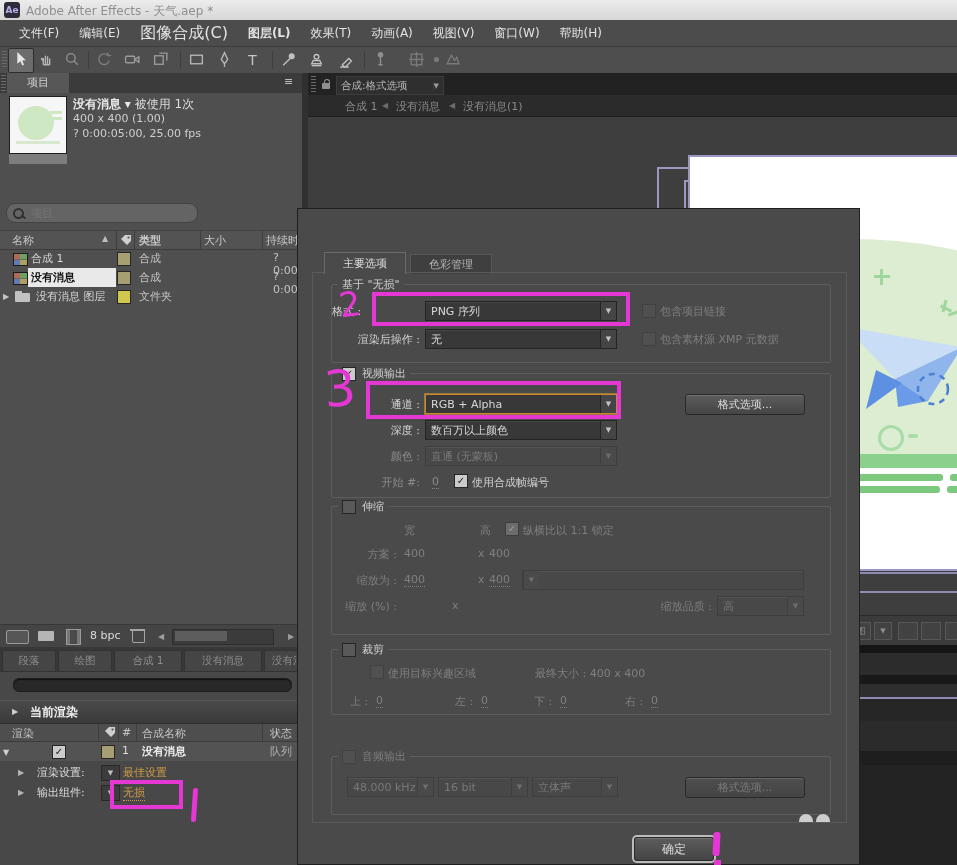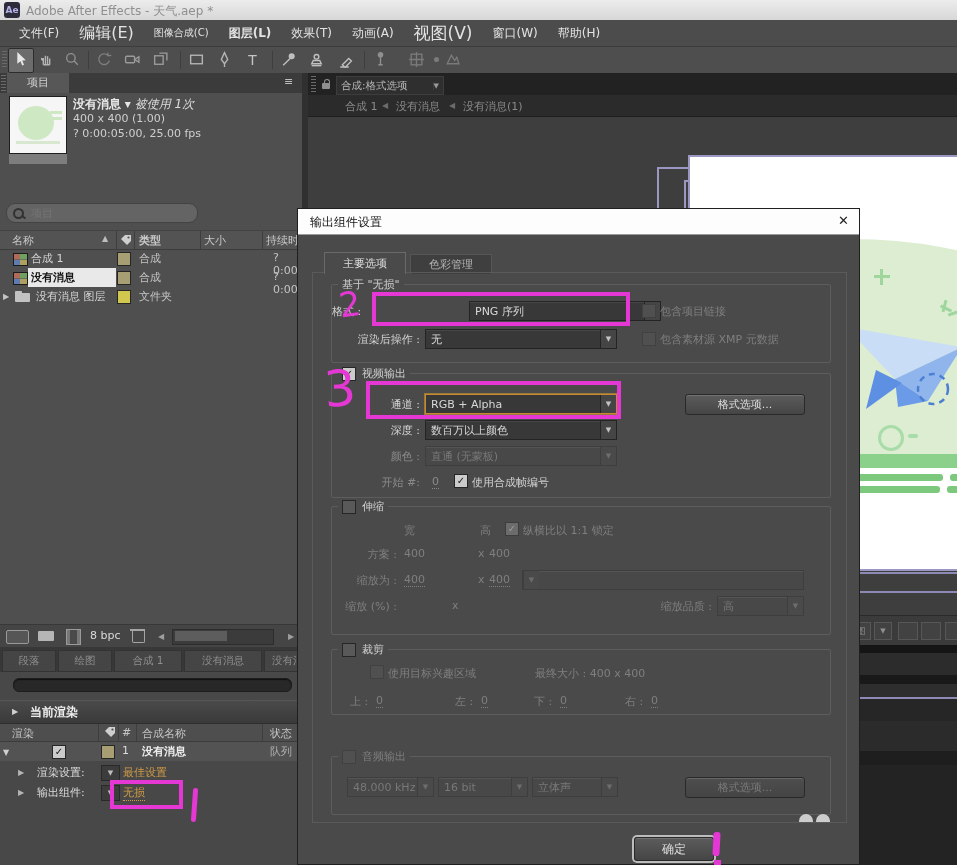--- a/index.html
+++ b/index.html
@@ -61,26 +61,26 @@
 
 <div class="screen">
 
   <div class="ab" style="left:0;top:0;width:957px;height:20px;background:linear-gradient(#ececec,#d7d7d7);">
     <div class="ab" style="left:4px;top:2px;width:16px;height:16px;background:#2c2c3a;border-radius:3px;color:#b7b3ea;font-size:9px;font-weight:bold;text-align:center;line-height:16px;">Ae</div>
     <div class="ab nw" style="left:26px;top:3px;color:#8f8f8f;font-size:12px;">Adobe After Effects - 天气.aep *</div>
   </div>
 
   <div class="ab" style="left:0;top:20px;width:957px;height:27px;background:#4c4c4c;border-bottom:1px solid #3c3c3c;display:flex;align-items:center;padding-left:10px;box-sizing:border-box;gap:2px;">
     <span style="padding:0 9px;color:#e3e3e3;font-size:12px;">文件(F)</span>
-    <span style="padding:0 9px;color:#e3e3e3;font-size:16px;">编辑(E)</span>
-    <span style="padding:0 9px;color:#e3e3e3;font-size:10px;">图像合成(C)</span>
+    <span style="padding:0 9px;color:#e3e3e3;font-size:12px;">编辑(E)</span>
+    <span style="padding:0 9px;color:#e3e3e3;font-size:16px;">图像合成(C)</span>
     <span style="padding:0 9px;color:#e3e3e3;font-size:12px;font-weight:bold;">图层(L)</span>
     <span style="padding:0 9px;color:#e3e3e3;font-size:12px;">效果(T)</span>
     <span style="padding:0 9px;color:#e3e3e3;font-size:12px;">动画(A)</span>
-    <span style="padding:0 9px;color:#e3e3e3;font-size:17px;">视图(V)</span>
+    <span style="padding:0 9px;color:#e3e3e3;font-size:12px;">视图(V)</span>
     <span style="padding:0 9px;color:#e3e3e3;font-size:12px;">窗口(W)</span>
     <span style="padding:0 9px;color:#e3e3e3;font-size:12px;">帮助(H)</span>
   </div>
 
   <div class="ab" style="left:0;top:47px;width:957px;height:26px;background:#4e4e4e;border-bottom:1px solid #393939;">
     <div class="grip" style="left:2px;top:4px;"></div>
     <div class="ab" style="left:8px;top:1px;width:24px;height:23px;background:#6c6c6c;border:1px solid #2d2d2d;border-radius:2px;"></div>
     <svg class="ti" style="left:12px;" width="17" height="17" viewBox="0 0 16 16">
         <path d="M5 1 L5 12 L8 9.6 L9.6 13.6 L11.3 12.9 L9.7 9 L13 8.6 Z" fill="#e8e8e8"></path>
       </svg>
@@ -154,21 +154,21 @@
       <div class="ab" style="left:8px;top:9px;width:36px;height:34px;border-radius:50%;background:#cfe8c4;"></div>
       <div class="ab" style="left:40px;top:14px;width:12px;height:3px;background:#cfe8c4;"></div>
       <div class="ab" style="left:42px;top:20px;width:10px;height:3px;background:#cfe8c4;"></div>
       <div class="ab" style="left:6px;top:44px;width:44px;height:3px;background:#d8e8d0;"></div>
     </div>
     <div class="ab" style="left:9px;top:81px;width:58px;height:10px;background:#7d7d7d;"></div>
 
     <div class="ab nw" style="left:73px;top:23px;font-size:12px;color:#e8e8e8;">
       <span class="b">没有消息</span>
       <span>▾</span>
-      <span style="color:#dcdcdc;font-style:italic;">被使用 1次</span>
+      <span style="color:#dcdcdc;">被使用 1次</span>
     </div>
     <div class="ab nw" style="left:73px;top:39px;color:#cfcfcf;">400 x 400 (1.00)</div>
     <div class="ab nw" style="left:73px;top:54px;color:#cfcfcf;">? 0:00:05:00, 25.00 fps</div>
 
     <div class="ab" style="left:6px;top:130px;width:190px;height:18px;background:#646464;border-radius:9px;border:1px solid #434343;">
       <div class="ab" style="left:6px;top:4px;width:7px;height:7px;border:2px solid #313131;border-radius:50%;"></div>
       <div class="ab" style="left:14px;top:12px;width:5px;height:2px;background:#313131;transform:rotate(40deg);"></div>
       <input style="position: absolute; left: 22px; top: 1px; width: 160px; height: 14px; background: transparent; border: none; outline: none; color: rgb(224, 224, 224); font-size: 11px;" placeholder="项目">
     </div>
 
@@ -338,35 +338,31 @@
     <div class="ab" style="left:0;top:602px;width:649px;height:9px;background:#191919;"></div>
     <div class="ab" style="left:0;top:611px;width:649px;height:13px;background:#2e2e2e;"></div>
     <div class="ab" style="left:0;top:624px;width:649px;height:2px;background:#8d8ab5;"></div>
     <div class="ab" style="left:0;top:626px;width:649px;height:22px;background:#262626;"></div>
     <div class="ab" style="left:0;top:648px;width:649px;height:30px;background:#2b2b2b;"></div>
     <div class="ab" style="left:0;top:678px;width:649px;height:14px;background:#1e1e1e;"></div>
     <div class="ab" style="left:0;top:692px;width:649px;height:100px;background:#232323;"></div>
   </div>
 
   <div class="ab" style="left:297px;top:208px;width:563px;height:657px;background:#4a4a4a;border:1px solid #1f1f1f;box-sizing:border-box;z-index:40;">
-    <div class="ab" style="left:0;top:0;width:561px;height:25px;background:#fdfdfd;border-bottom:1px solid #9a9a9a;">
-      <span class="ab nw" style="left:12px;top:5px;color:#141414;font-size:12px;">输出组件设置</span>
-      <span class="ab" style="left:540px;top:4px;color:#222;font-size:13px;">✕</span>
-    </div>
 
     <div class="ab" style="left:26px;top:43px;width:80px;height:21px;background:#4a4a4a;border:1px solid #6a6a6a;border-bottom:none;color:#e0e0e0;text-align:center;line-height:21px;z-index:2;">主要选项</div>
     <div class="ab" style="left:112px;top:45px;width:80px;height:19px;background:#3f3f3f;border:1px solid #565656;border-bottom:none;color:#b2b2b2;text-align:center;line-height:19px;">色彩管理</div>
     <div class="ab" style="left:14px;top:63px;width:533px;height:549px;border:1px solid #5a5a5a;"></div>
 
     <div class="grp" style="left:33px;top:75px;width:498px;height:77px;">
       <div class="leg">
           <span>基于 "无损"</span>
         </div>
       <div class="ab nw" style="left:0;top:19px;width:88px;text-align:left;color:#d2d2d2;">格式 :</div>
-      <div class="dd" style="left:93px;top:16px;width:190px;margin-left:44px;">
+      <div class="dd" style="left:93px;top:16px;width:190px;">
         <span class="val">PNG 序列</span>
         <span class="arw">▼</span>
       </div>
       <div class="ab nw" style="left:0;top:47px;width:88px;text-align:right;color:#d2d2d2;">渲染后操作 :</div>
       <div class="dd" style="left:93px;top:44px;width:190px;">
         <span class="val">无</span>
         <span class="arw">▼</span>
       </div>
       <div class="cb disoff" style="left:310px;top:19px;"></div>
       <span class="ab nw dim" style="left:328px;top:19px;">包含项目链接</span>

